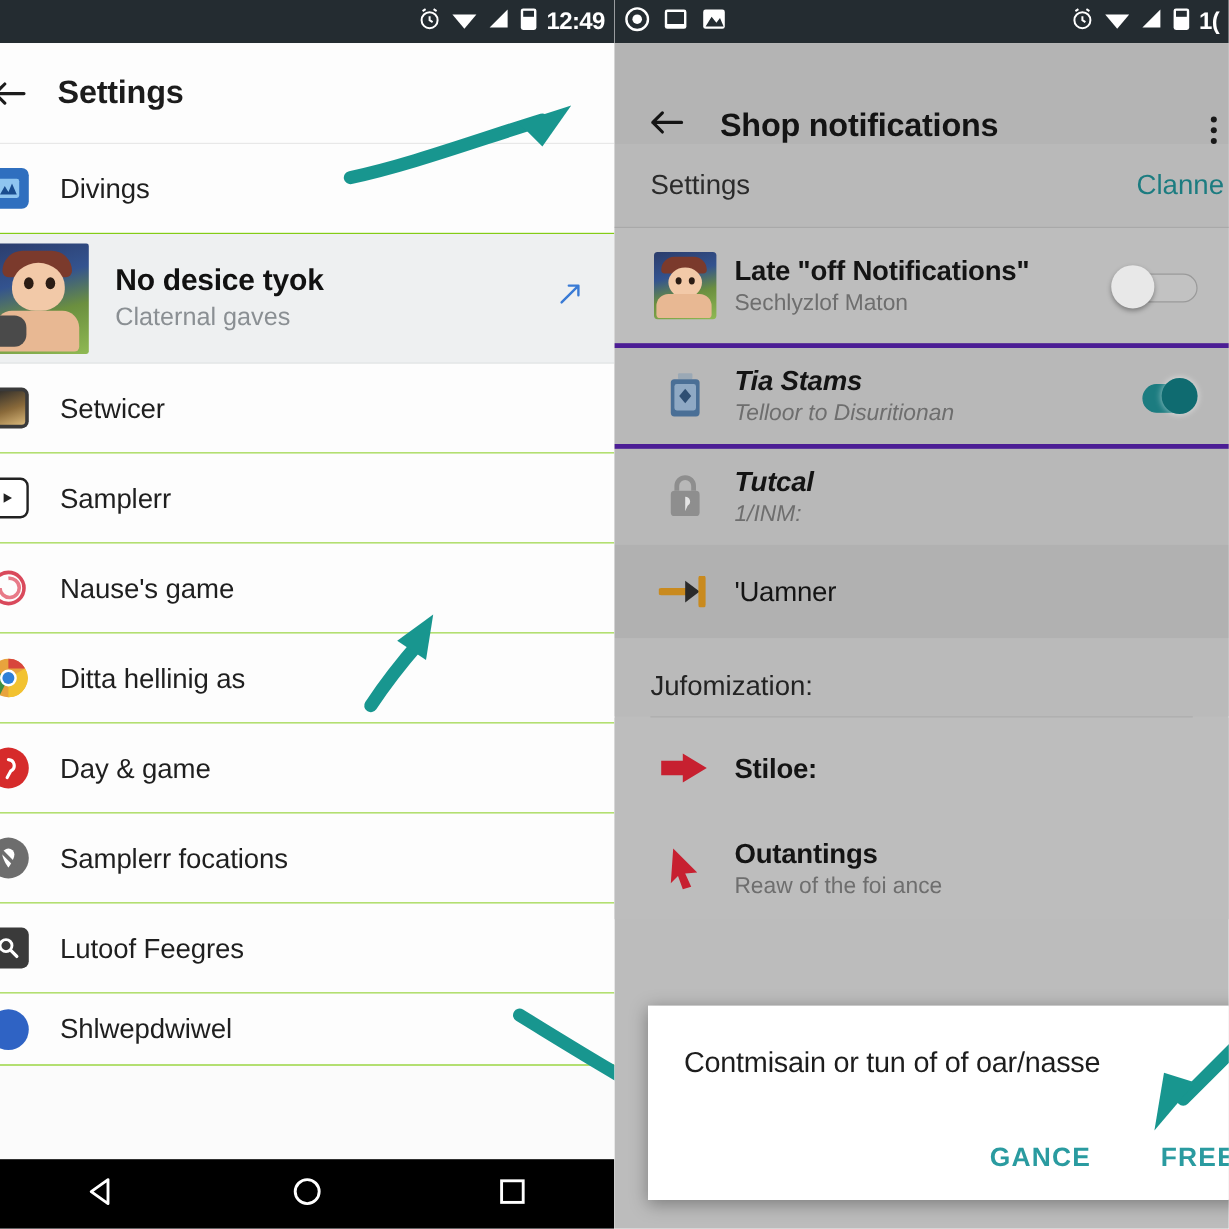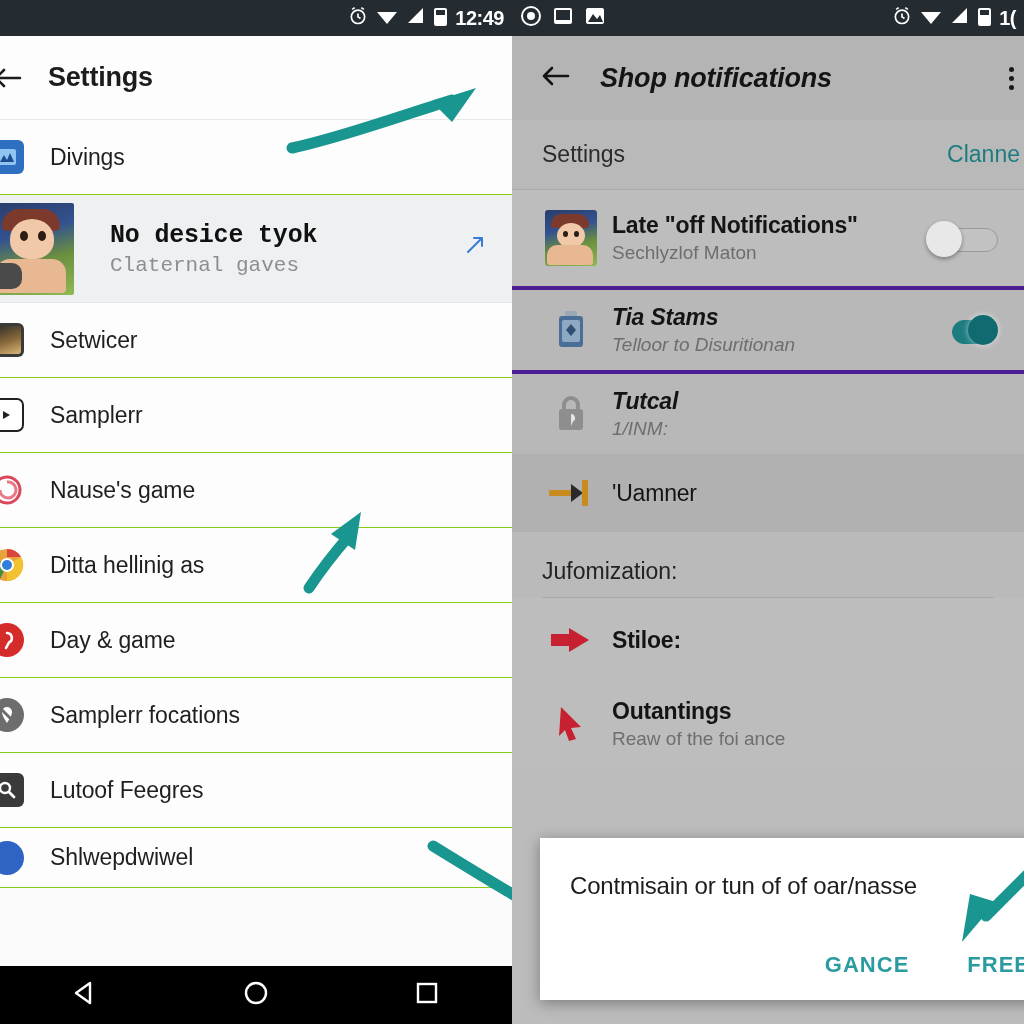--- a/index.html
+++ b/index.html
@@ -64,42 +64,42 @@
   }
   .feat-thumb .eye1 { left:28px; } .feat-thumb .eye2 { left:46px; }
   .feat-thumb .body {
     position:absolute; left:4px; bottom:2px; width:70px; height:34px; border-radius:14px 14px 4px 4px;
     background:#e8b893;
   }
   .feat-thumb .boot {
     position:absolute; left:-4px; bottom:6px; width:34px; height:26px; border-radius:10px;
     background:#4a4a4a;
   }
-  .feat-text { margin-left:36px; flex:1;font-family:Liberation Mono, monospace; }
+  .feat-text { margin-left:22px; flex:1; }
   .feat-title { font-size:25px; font-weight:bold; color:#111; letter-spacing:-0.2px;}
   .feat-sub { font-size:21px; color:#8a8f93; margin-top:4px; }
   .feat-arrow { margin-right: 24px; color:#3a7bd5; font-size:26px; }
 
   
   .badge { width:34px; height:34px; border-radius:7px; display:flex; align-items:center;
            justify-content:center; color:#fff; font-size:17px; font-weight:bold; }
   .badge.sq { border-radius:6px; }
   .badge.circ { border-radius:50%; }
   .badge.outline { background:#fff; border:2.5px solid #222; color:#222; border-radius:7px; }
 
   .bottomnav {
     position:absolute; bottom:0; left:0; width:512px; height:58px; background:#000;
     display:flex; align-items:center; justify-content:space-around;
   }
   .nav-g { color:#fff; }
 
   
   .rp { background:#bcbcbc; height:988px; position:relative; }
   .appbar-right {
-    height: 84px; background:#b4b4b4; display:flex; align-items:center;font-style:italic;
+    height: 84px; background:#b4b4b4; display:flex; align-items:flex-end;
   }
   .back-right { margin-left:28px; }
   .appbar-title-right { font-size:27px; font-weight:bold; color:#141414; margin-left:30px; letter-spacing:-0.2px;}
   .kebab { margin-left:auto; margin-right:10px; display:flex; flex-direction:column; gap:4px; }
   .kebab i { width:5px; height:5px; border-radius:50%; background:#181818; display:block; }
   .tabbar {
     height:70px; background:#b9b9b9; display:flex; align-items:center;
     border-bottom:1px solid #a9a9a9; padding:0 30px;
   }
   .tab-settings { font-size:23px; color:#2b2b2b; }

